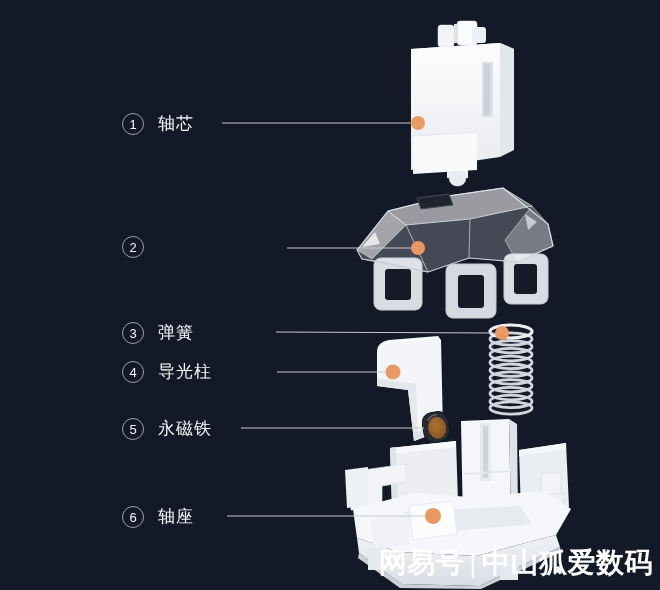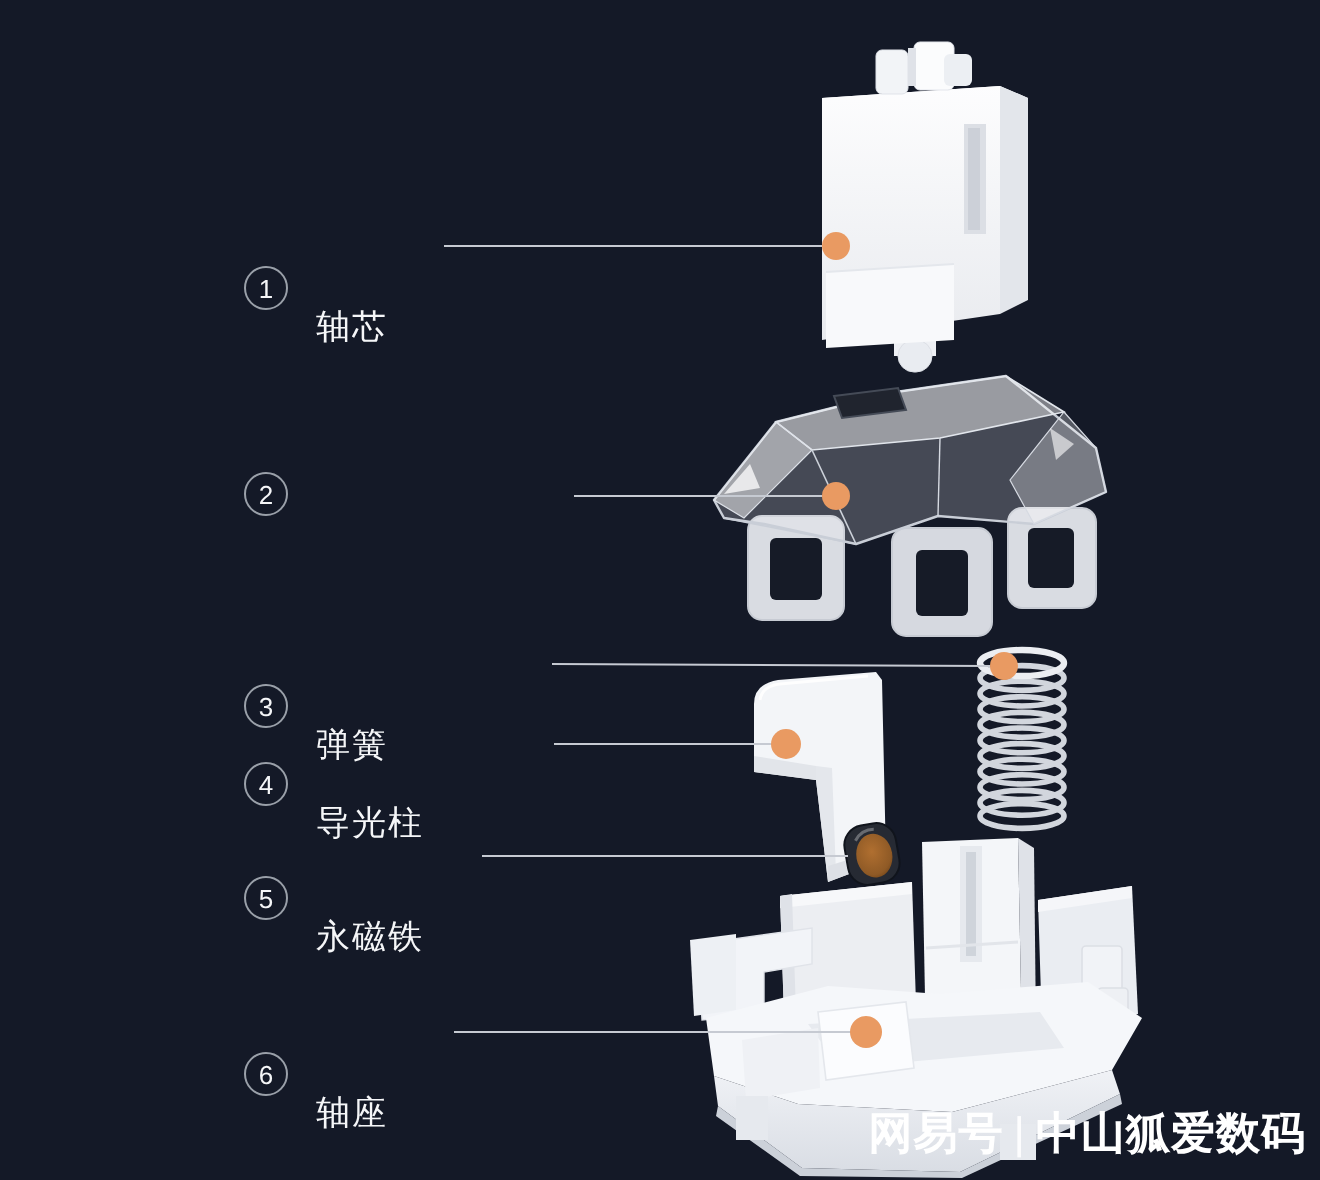--- a/index.html
+++ b/index.html
@@ -30,35 +30,34 @@
     text-align: center;
     box-sizing: border-box;
     flex: 0 0 auto;
   }
   .label-text {
     color: #F5F6F8;
     font-size: 17px;
     font-weight: 500;
     letter-spacing: 1px;
     white-space: nowrap;
-    margin-top: 40px;
   }
   .row-1 { top: 112px; }
   .row-2 { top: 236px; }
   .row-3 { top: 321px; }
   .row-4 { top: 360px; }
   .row-5 { top: 417px; }
   .row-6 { top: 505px; }
 
   .watermark {
     position: absolute;
     right: 7px;
     bottom: 8px;
     color: #FFFFFF;
-    font-size: 22px;
+    font-size: 28px;
     font-weight: 700;
     letter-spacing: 0.5px;
     white-space: nowrap;
   }
   .watermark .sep { font-weight: 400; margin: 0 5px; opacity: 0.95; }
 </style>
 </head>
 <body>
 
 <div class="stage">

